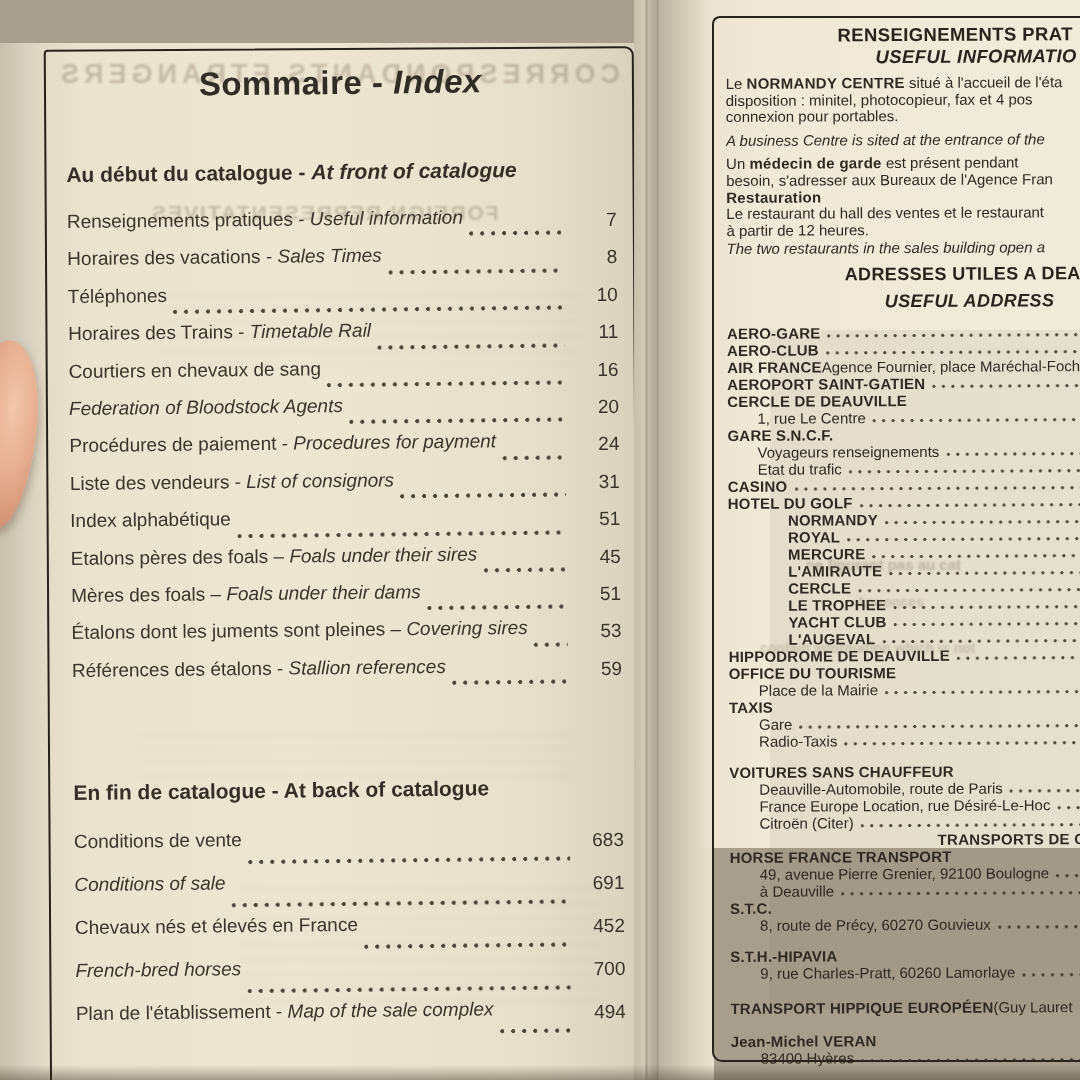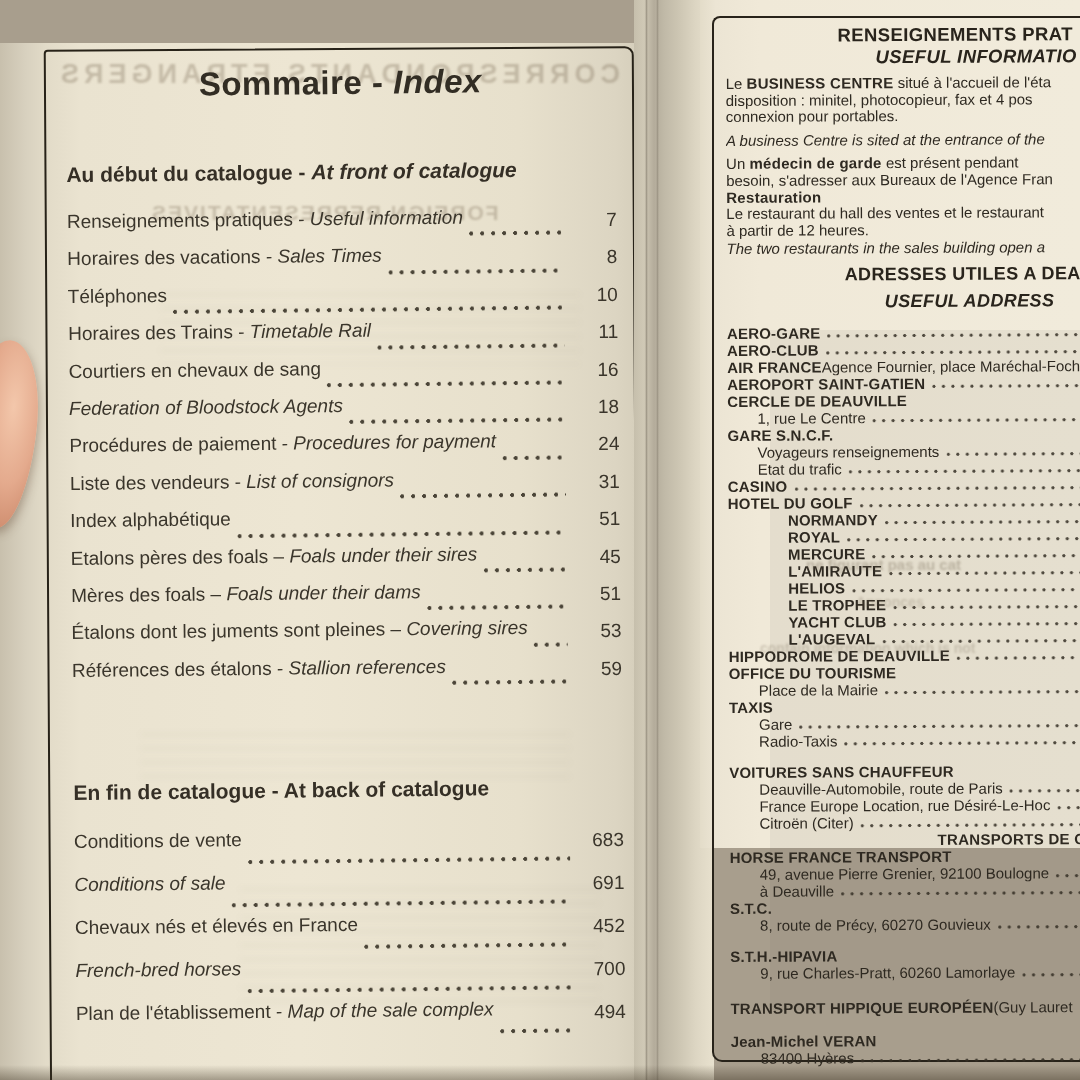--- a/index.html
+++ b/index.html
@@ -152,21 +152,21 @@
               <span class="pg">11</span>
             </div>
             <div class="toc-row">
               <span class="toc-label"><span class="fr">Courtiers en chevaux de sang</span></span>
               <span class="dots"></span>
               <span class="pg">16</span>
             </div>
             <div class="toc-row">
               <span class="toc-label"><span class="en">Federation of Bloodstock Agents</span></span>
               <span class="dots"></span>
-              <span class="pg">18</span>
+              <span class="pg">20</span>
             </div>
             <div class="toc-row">
               <span class="toc-label"><span class="fr">Procédures de paiement - </span><span class="en">Procedures for payment</span></span>
               <span class="dots"></span>
               <span class="pg">24</span>
             </div>
             <div class="toc-row">
               <span class="toc-label"><span class="fr">Liste des vendeurs - </span><span class="en">List of consignors </span></span>
               <span class="dots"></span>
               <span class="pg">31</span>
@@ -236,21 +236,21 @@
 
   <div class="right-page">
     <div class="rp-band"></div>
 
     <div class="rp-frame">
       <div class="rp-content">
         <div class="rp-h1">RENSEIGNEMENTS PRAT</div>
         <div class="rp-h1 en">USEFUL INFORMATIO</div>
 
         <div class="rp-paras">
-            <div class="rp-line"><span>Le </span><span class="s-b">BUSINESS CENTRE</span><span> situé à l'accueil de l'éta</span></div>
+            <div class="rp-line"><span>Le </span><span class="s-b">NORMANDY CENTRE</span><span> situé à l'accueil de l'éta</span></div>
             <div class="rp-line"><span>disposition : minitel, photocopieur, fax et 4 pos</span></div>
             <div class="rp-line"><span>connexion pour portables.</span></div>
             <div class="rp-line" style="margin-top: 7px;"><span class="s-i">A business Centre is sited at the entrance of the</span></div>
             <div class="rp-line" style="margin-top: 7px;"><span>Un </span><span class="s-b">médecin de garde</span><span> est présent pendant </span></div>
             <div class="rp-line"><span>besoin, s'adresser aux Bureaux de l'Agence Fran</span></div>
             <div class="rp-line"><span class="s-b">Restauration</span></div>
             <div class="rp-line"><span>Le restaurant du hall des ventes et le restaurant </span></div>
             <div class="rp-line"><span>à partir de 12 heures.</span></div>
             <div class="rp-line" style="margin-top: 2px;"><span class="s-i">The two restaurants in the sales building open a</span></div>
           </div>
@@ -311,21 +311,21 @@
             </div>
             <div class="addr-row ind2">
               <span class="addr-label">MERCURE</span>
               <span class="dots"></span>
             </div>
             <div class="addr-row ind2">
               <span class="addr-label">L'AMIRAUTE</span>
               <span class="dots"></span>
             </div>
             <div class="addr-row ind2">
-              <span class="addr-label">HELIOS</span>
+              <span class="addr-label">CERCLE</span>
               <span class="dots"></span>
             </div>
             <div class="addr-row ind2">
               <span class="addr-label">LE TROPHEE</span>
               <span class="dots"></span>
             </div>
             <div class="addr-row ind2">
               <span class="addr-label">YACHT CLUB</span>
               <span class="dots"></span>
             </div>

